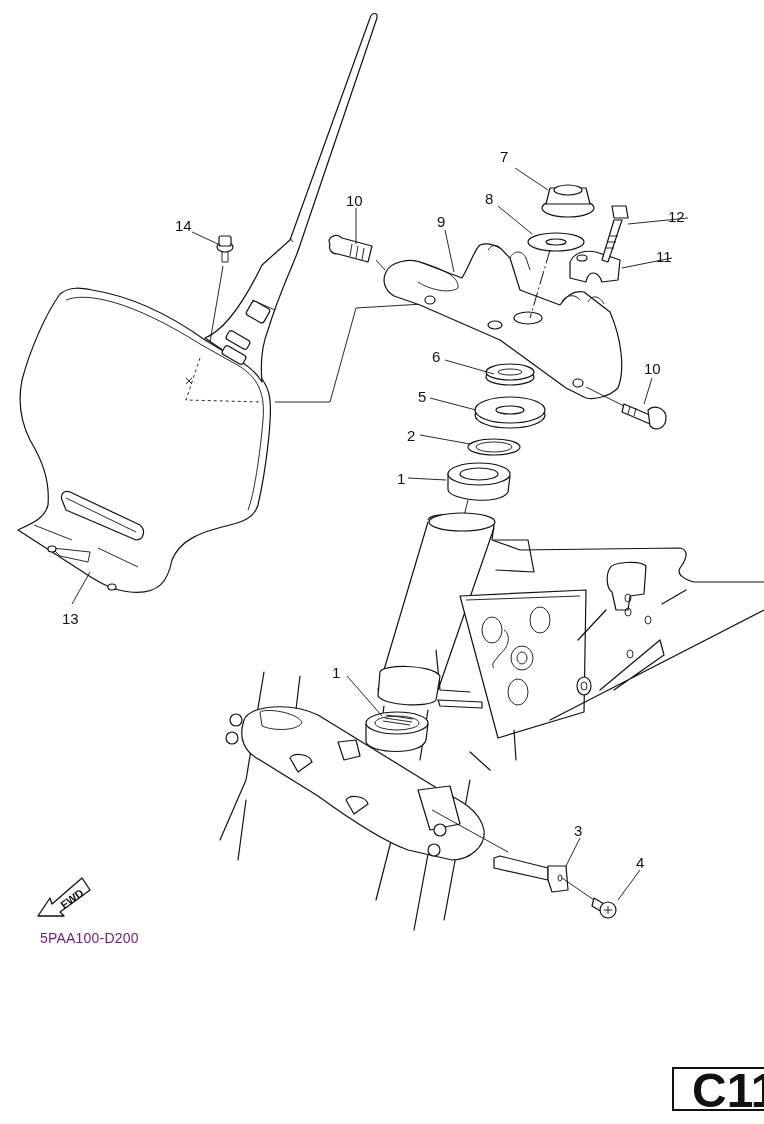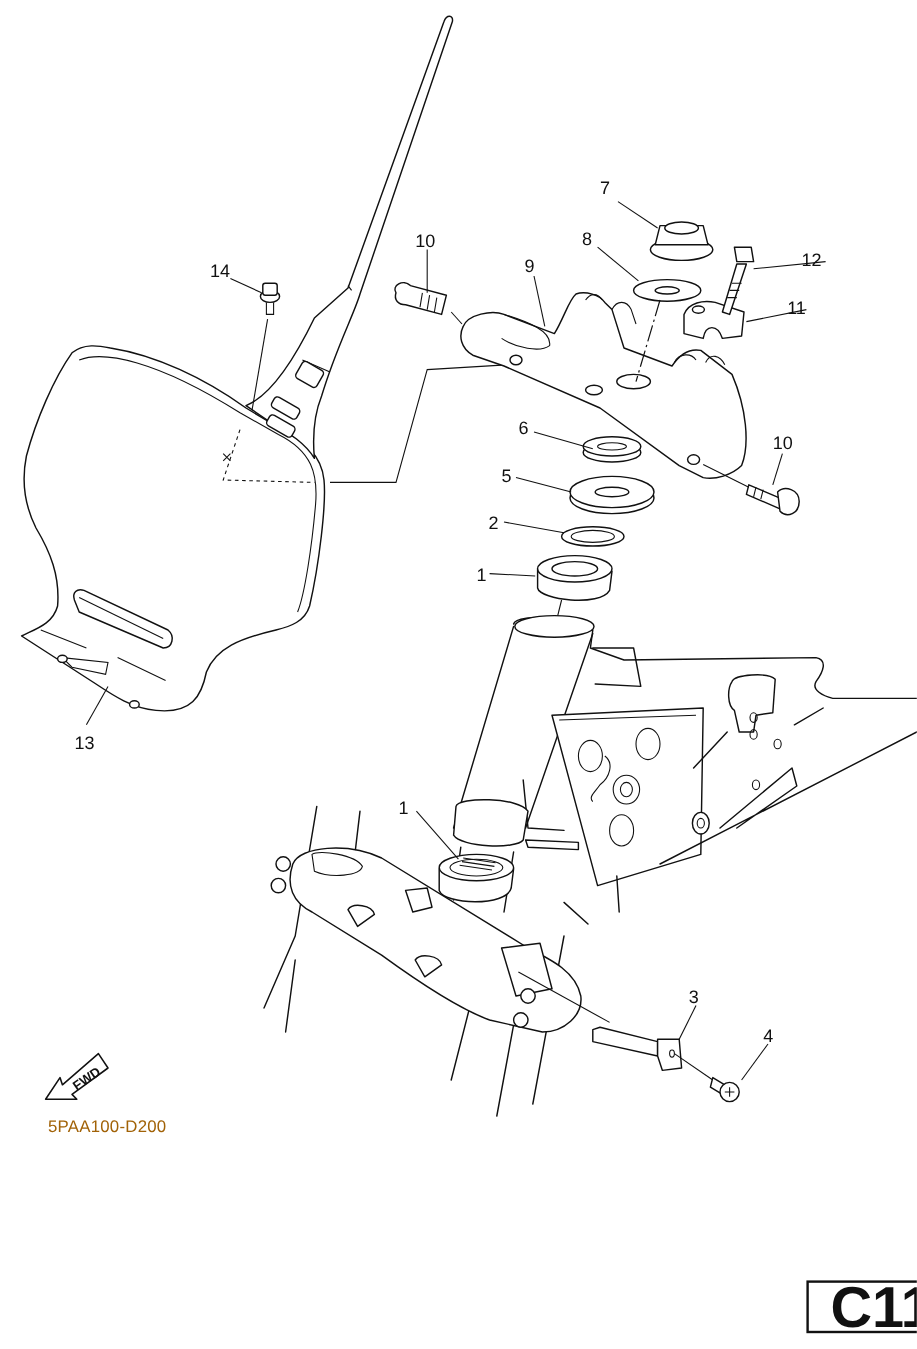--- a/index.html
+++ b/index.html
@@ -5,21 +5,21 @@
   html, body { margin: 0; padding: 0; background: #ffffff; }
   body { width: 764px; height: 1124px; position: relative; overflow: hidden; font-family: "Liberation Sans", sans-serif; }
   #diagram { position: absolute; left: 0; top: 0; width: 764px; height: 1124px; }
   .ln { fill: none; stroke: #111; stroke-width: 1.2; stroke-linecap: round; stroke-linejoin: round; }
   .thin { fill: none; stroke: #111; stroke-width: 0.9; }
   .dash { fill: none; stroke: #111; stroke-width: 0.9; stroke-dasharray: 3 3; }
   .dashdot { fill: none; stroke: #111; stroke-width: 1; stroke-dasharray: 14 3 2 3; }
   .fillw { fill: #fff; stroke: #111; stroke-width: 1.2; stroke-linejoin: round; }
   .callout { font-family: "Liberation Sans", sans-serif; font-size: 15px; fill: #111; }
   .leader { stroke: #111; stroke-width: 0.9; fill: none; }
-  #diagram-code { position: absolute; left: 40px; top: 930px; font-size: 14px; color: #a16207; letter-spacing: 0.2px; }
+  #diagram-code { position: absolute; left: 40px; top: 930px; font-size: 14px; color: #701a75; letter-spacing: 0.2px; }
   #page-tag { position: absolute; left: 672px; top: 1067px; width: 110px; height: 44px; border: 2px solid #111; box-sizing: border-box; background: #fff; }
   #page-tag span { position: absolute; left: 18px; top: -6px; font-weight: bold; font-size: 48px; color: #111; line-height: 56px; }
   #fwd { position: absolute; left: 36px; top: 872px; }
 </style>
 </head>
 <body>
 
 <svg id="diagram" viewBox="0 0 764 1124" xmlns="http://www.w3.org/2000/svg">
 
   <g>

